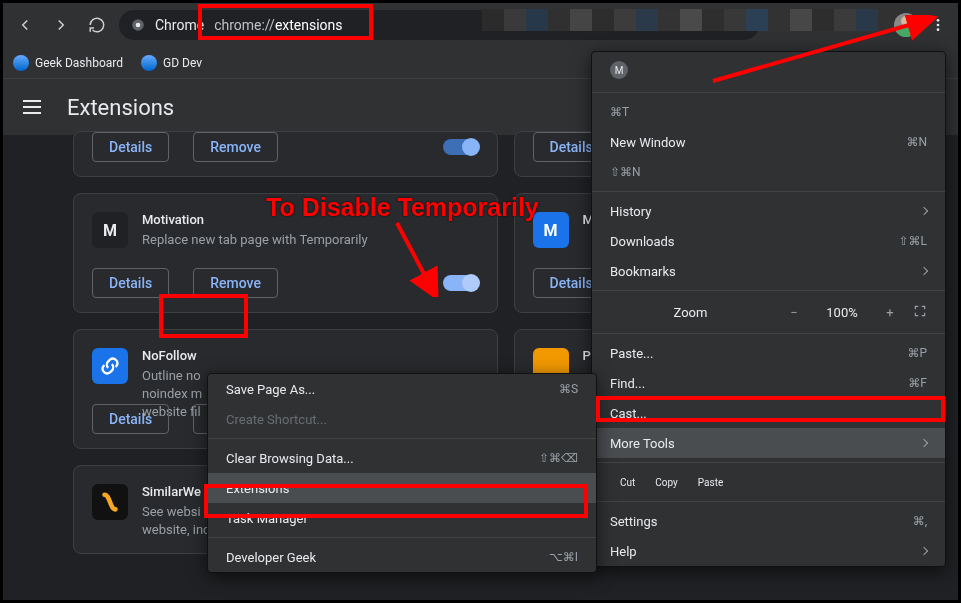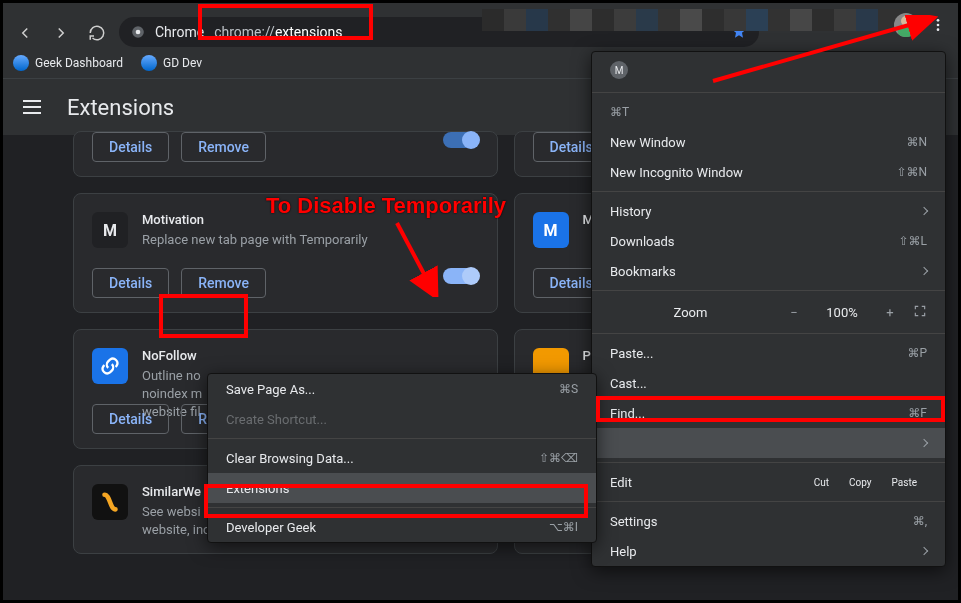--- a/index.html
+++ b/index.html
@@ -1,28 +1,28 @@
 <!DOCTYPE html>
 <html><head>
 <meta charset="utf-8">
 <style>
   * { box-sizing: border-box; margin: 0; padding: 0; font-family: -apple-system, BlinkMacSystemFont, "Segoe UI", Roboto, sans-serif; }
   body { background: #202124; color: #e8eaed; width: 961px; height: 603px; overflow: hidden; position: relative; border: 3px solid #000; }
 
   
-  .titlebar { background: #2f3133; height: 44px; display: flex; align-items: flex-end; padding: 0 8px; gap: 8px; position: relative; }
+  .titlebar { background: #2f3133; height: 44px; display: flex; align-items: center; padding: 0 8px; gap: 8px; position: relative; }
   .nav-btn { width: 28px; height: 28px; display: flex; align-items: center; justify-content: center; color: #cfcfcf; cursor: pointer; border-radius: 50%; }
   .nav-btn svg { width: 18px; height: 18px; }
   .omnibox { flex: 1; background: #202124; border-radius: 18px; height: 30px; display: flex; align-items: center; padding: 0 12px; gap: 10px; color: #bdc1c6; font-size: 14px; max-width: 640px; }
   .omnibox .chrome-label { color: #e8eaed; }
   .omnibox .url-text { color: #bdc1c6; }
   .omnibox .url-bold { color: #fff; }
   .star-icon { color: #4285f4; margin-left: auto; }
   .red-box { border: 4px solid #ff0000; position: absolute; pointer-events: none; z-index: 50; }
-  .red-text { color: #ff0000; font-family: "Comic Sans MS", cursive, sans-serif; font-weight: bold; font-size: 22px; position: absolute; z-index: 55; text-shadow: 0 0 2px #000; }
+  .red-text { color: #ff0000; font-family: "Comic Sans MS", cursive, sans-serif; font-weight: bold; font-size: 25px; position: absolute; z-index: 55; text-shadow: 0 0 2px #000; }
   .red-arrow { position: absolute; z-index: 55; pointer-events: none; }
   .pixel-strip { position: absolute; right: 58px; top: 6px; display: flex; gap: 0; }
   .pixel-strip span { width: 22px; height: 22px; }
   .avatar { width: 24px; height: 24px; border-radius: 50%; background: #888; position: absolute; right: 40px; top: 10px; overflow: hidden; }
   .dots-btn { width: 28px; height: 28px; display: flex; align-items: center; justify-content: center; color: #e8eaed; position: absolute; right: 6px; top: 8px; cursor: pointer; }
 
   
   .bookmarks { background: #2f3133; height: 32px; display: flex; align-items: center; padding: 0 10px; gap: 18px; border-bottom: 1px solid #3c4043; }
   .bm-item { display: flex; align-items: center; gap: 6px; font-size: 12px; color: #e8eaed; cursor: pointer; }
   .bm-item .fav { width: 16px; height: 16px; border-radius: 50%; background: #1a73e8; display: inline-block; }
@@ -33,21 +33,21 @@
   .hamburger span { height: 2px; background: #e8eaed; width: 18px; }
   .ext-title { font-size: 22px; font-weight: 400; }
 
   
   .cards { position: relative; padding: 0 20px; display: grid; grid-template-columns: 1fr 1fr; gap: 16px; margin-top: -4px; }
   .card { background: #292a2d; border: 1px solid #3c4043; border-radius: 8px; padding: 18px 18px 14px 18px; min-height: 120px; position: relative; }
   .card-top-row { display: flex; gap: 14px; }
   .card-icon { width: 36px; height: 36px; border-radius: 6px; flex-shrink: 0; display:flex; align-items:center; justify-content:center; font-weight:bold; }
   .card-title { font-size: 13px; color: #e8eaed; font-weight: 500; margin-bottom: 4px; }
   .card-desc { font-size: 13px; color: #9aa0a6; line-height: 1.4; }
-  .card-actions { display: flex; gap: 12px; margin-top: 12px; }
+  .card-actions { display: flex; align-items: center; gap: 24px; margin-top: 12px; }
   .btn-outline { border: 1px solid #5f6368; color: #8ab4f8; background: transparent; border-radius: 4px; padding: 6px 16px; font-size: 14px; cursor: pointer; font-weight: 500; }
   .toggle { width: 36px; height: 16px; background: #8ab4f8; border-radius: 10px; position: relative; margin-left: auto; cursor: pointer; }
   .toggle .knob { width: 18px; height: 18px; background: #aecbfa; border-radius: 50%; position: absolute; top: -1px; right: -1px; }
   .toggle.dim { background: #3c6fb5; }
   .toggle.dim .knob { background: #8ab4f8; }
 
   
   .partial { padding: 0 18px 14px 18px; }
   .partial .card-actions { margin-top: 0; }
 
@@ -306,21 +306,20 @@
   </div>
   <div class="sep"></div>
   <div class="row">
       <span class="kb">⌘T</span>
     </div>
   <div class="row">
       <span class="label">New Window</span>
       <span class="kb">⌘N</span>
     </div>
   <div class="row">
-      <span class="label">New Incognito Window</span>
       <span class="kb">⇧⌘N</span>
     </div>
   <div class="sep"></div>
   <div class="row">
       <span class="label">History</span>
       <span class="chev"></span>
     </div>
   <div class="row">
       <span class="label">Downloads</span>
       <span class="kb">⇧⌘L</span>
@@ -338,32 +337,32 @@
     <span class="fullscreen-icon"><svg viewBox="0 0 24 24" fill="none" stroke-width="2">
           <path d="M4 9V4h5M20 9V4h-5M4 15v5h5M20 15v5h-5"></path>
         </svg></span>
   </div>
   <div class="sep"></div>
   <div class="row">
       <span class="label">Paste...</span>
       <span class="kb">⌘P</span>
     </div>
   <div class="row">
-      <span class="label">Cast...</span>
-    </div>
-  <div class="row">
       <span class="label">Find...</span>
       <span class="kb">⌘F</span>
     </div>
+  <div class="row">
+      <span class="label">Cast...</span>
+    </div>
   <div class="row hl">
+      <span class="label">More Tools</span>
       <span class="chev"></span>
     </div>
   <div class="sep"></div>
   <div class="edit-row">
-    <span class="elabel">Edit</span>
     <span class="eact">Cut</span>
     <span class="eact">Copy</span>
     <span class="eact">Paste</span>
   </div>
   <div class="sep"></div>
   <div class="row">
       <span class="label">Settings</span>
       <span class="kb">⌘,</span>
     </div>
   <div class="row">
@@ -381,18 +380,21 @@
       <span class="label">Create Shortcut...</span>
     </div>
   <div class="sep"></div>
   <div class="row">
       <span class="label">Clear Browsing Data...</span>
       <span class="kb">⇧⌘⌫</span>
     </div>
   <div class="row hl">
       <span class="label">Extensions</span>
     </div>
+  <div class="row">
+      <span class="label">Task Manager</span>
+    </div>
   <div class="sep"></div>
   <div class="row">
       <span class="label">Developer Geek</span>
       <span class="kb">⌥⌘I</span>
     </div>
 </div>
 
 </body></html>

